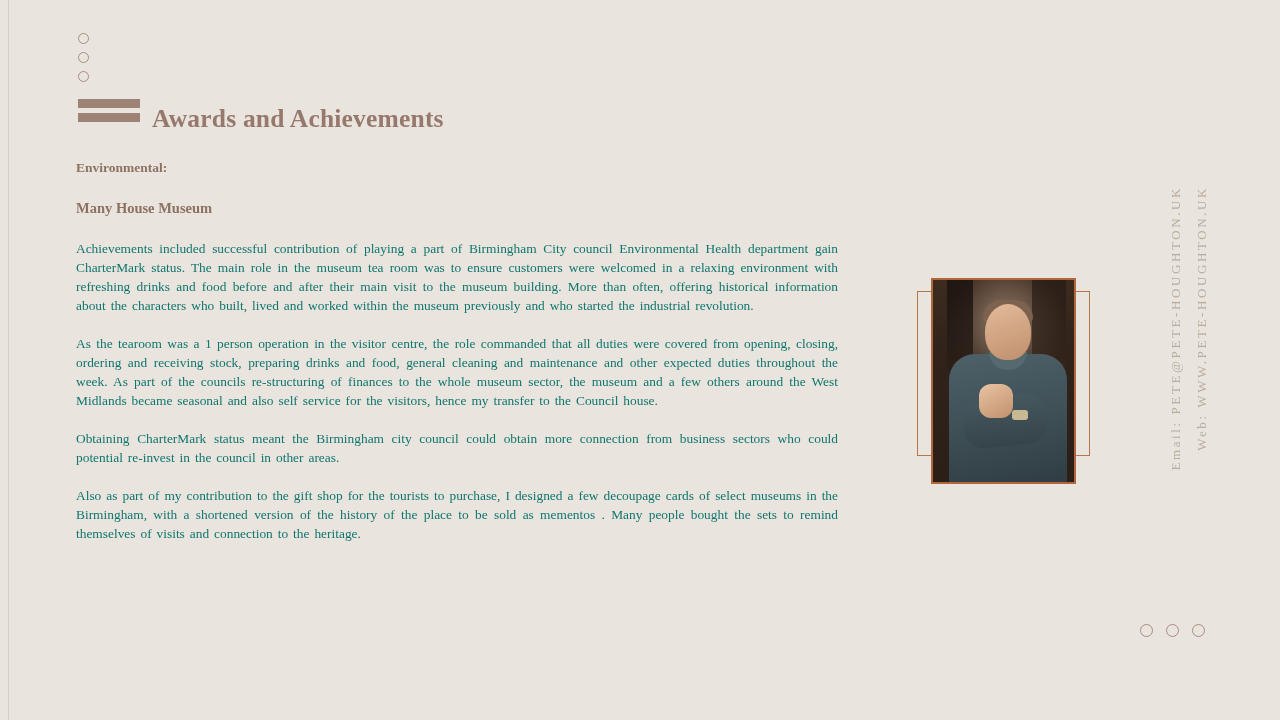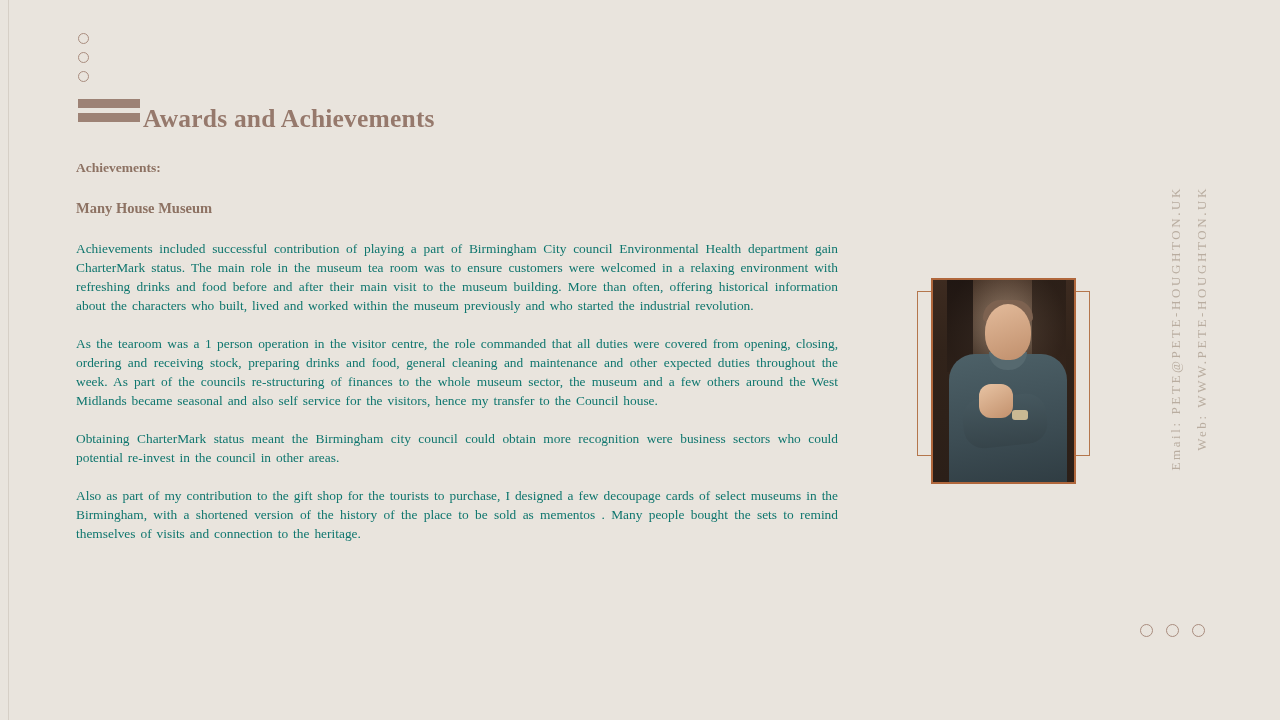--- a/index.html
+++ b/index.html
@@ -44,21 +44,21 @@
   }
   .title-bars .bar {
     height: 9px;
     background: #9d8275;
     margin-bottom: 5px;
   }
   .title-bars .bar:last-child { margin-bottom: 0; }
 
   .page-title {
     position: absolute;
-    left: 143px; top: 104px;
+    left: 152px; top: 104px;
     font-size: 25.5px;
     font-weight: bold;
     color: #96796c;
     letter-spacing: 0.2px;
     white-space: nowrap;
   }
 
   
   .content {
     position: absolute;
@@ -221,25 +221,25 @@
 </div>
 
 <div class="title-bars">
   <div class="bar"></div>
   <div class="bar"></div>
 </div>
 
 <div class="page-title">Awards and Achievements</div>
 
 <div class="content">
-  <p class="lead">Achievements:</p>
+  <p class="lead">Environmental:</p>
   <p class="subhead">Many House Museum</p>
   <p class="para">Achievements included successful contribution of playing a part of Birmingham City council Environmental Health department gain CharterMark status. The main role in the museum tea room was to ensure customers were welcomed in a relaxing environment with refreshing drinks and food before and after their main visit to the museum building. More than often, offering historical information about the characters who built, lived and worked within the museum previously and who started the industrial revolution.</p>
   <p class="para">As the tearoom was a 1 person operation in the visitor centre, the role commanded that all duties were covered from opening, closing, ordering and receiving stock, preparing drinks and food, general cleaning and maintenance and other expected duties throughout the week. As part of the councils re-structuring of finances to the whole museum sector, the museum and a few others around the West Midlands became seasonal and also self service for the visitors, hence my transfer to the Council house.</p>
-  <p class="para">Obtaining CharterMark status meant the Birmingham city council could obtain more recognition were business sectors who could potential re-invest in the council in other areas.</p>
+  <p class="para">Obtaining CharterMark status meant the Birmingham city council could obtain more connection from business sectors who could potential re-invest in the council in other areas.</p>
   <p class="para">Also as part of my contribution to the gift shop for the tourists to purchase, I designed a few decoupage cards of select museums in the Birmingham, with a shortened version of the history of the place to be sold as mementos . Many people bought the sets to remind themselves of visits and connection to the heritage.</p>
 </div>
 
 <div class="photo-frame-outline"></div>
 
 <div class="photo-wrap">
   <div class="photo-inner">
     <div class="photo-band"></div>
     <div class="photo-band2"></div>
     <div class="ph-torso"></div>

